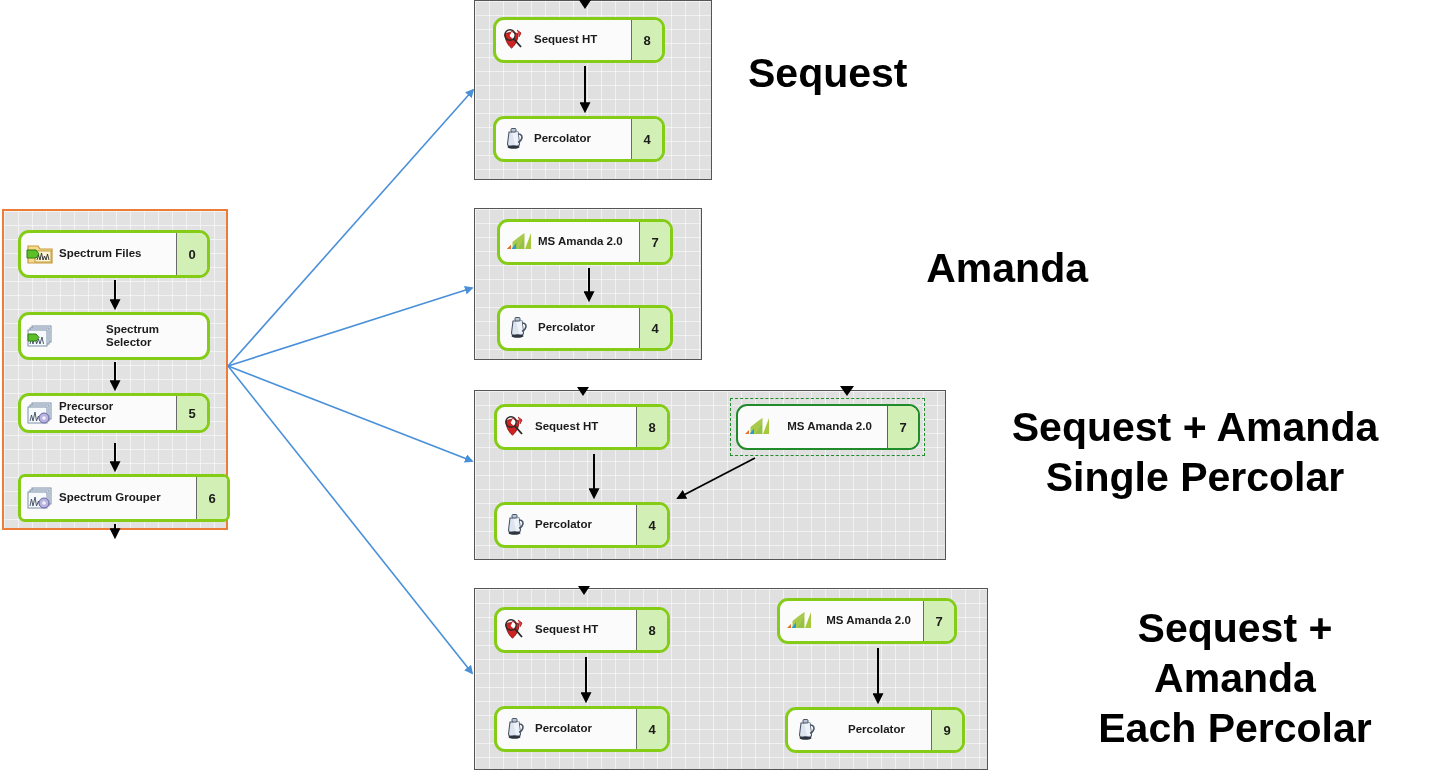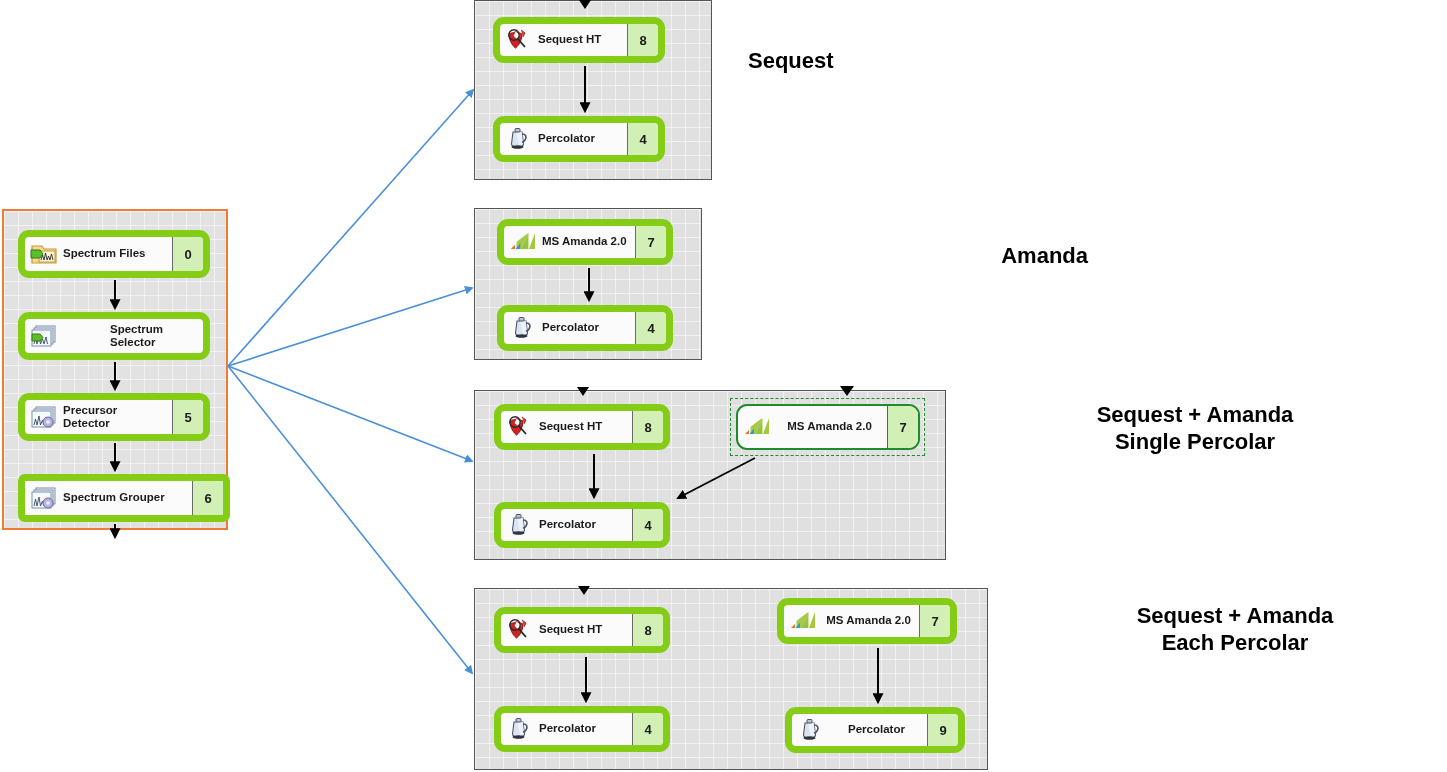--- a/index.html
+++ b/index.html
@@ -27,21 +27,21 @@
       repeating-linear-gradient(to right, rgba(255,255,255,.55) 0 1px, rgba(0,0,0,0) 1px 14px),
       repeating-linear-gradient(to bottom, rgba(255,255,255,.55) 0 1px, rgba(0,0,0,0) 1px 14px),
       #e2e2e2;
   }
 
   
   .node{
     position:absolute;
     display:flex;align-items:stretch;
     background:#fbfbfb;
-    border:7px solid #84cc16;
+    border:3px solid #84cc16;
     border-radius:11px;
     box-sizing:border-box;
     overflow:hidden;
   }
   .node.selected{
     border:2px solid #1f8b2a;
   }
   .node .ico{
     flex:0 0 auto;width:38px;
     display:flex;align-items:center;justify-content:center;
@@ -70,21 +70,21 @@
     box-sizing:border-box;
     pointer-events:none;
   }
 
   
   .ovl{position:absolute;left:0;top:0;width:1447px;height:772px;pointer-events:none;}
 
   
   .caption{
     position:absolute;
-    font-size:22px;font-weight:bold;color:#000;
+    font-size:41px;font-weight:bold;color:#000;
     line-height:1.22;
     text-align:center;
     white-space:pre-line;
   }
 </style>
 </head>
 <body>
 
 <div class="canvas">
 
@@ -112,21 +112,21 @@
         <rect x="2" y="6" width="19" height="16" fill="#f7fafd" stroke="#7d90a8" stroke-width="1"></rect>
         <path d="M4 20l1.5-6 1.5 6 2-9 1.5 9 2-5 1.5 5 2-7 1.5 7" fill="none" stroke="#3a4a5e" stroke-width=".9"></path>
         <path d="M2 10h8l3 3.5-3 3.5H2z" fill="#5cbf2a" stroke="#2f7d12" stroke-width="1"></path>
       </svg>
     </span>
     <span class="lbl">Spectrum
 Selector</span>
     <span class="num">1</span>
   </div>
 
-  <div class="node" style="left:18px;top:393px;width:192px;height:48px;">
+  <div class="node" style="left:18px;top:393px;width:192px;height:40px;">
     <span class="ico">
       <svg width="28" height="24" viewBox="0 0 28 24">
         <rect x="6" y="2" width="19" height="16" fill="#eef3f9" stroke="#7d90a8" stroke-width="1"></rect>
         <rect x="4" y="4" width="19" height="16" fill="#eef3f9" stroke="#7d90a8" stroke-width="1"></rect>
         <rect x="2" y="6" width="19" height="16" fill="#f7fafd" stroke="#7d90a8" stroke-width="1"></rect>
         <path d="M4 20l1.5-6 1.5 6 2-9 1.5 9 2-5 1.5 5" fill="none" stroke="#3a4a5e" stroke-width=".9"></path>
         <circle cx="18" cy="17" r="5" fill="#b9b3e0" stroke="#6d66a8" stroke-width="1"></circle>
         <circle cx="18" cy="17" r="1.8" fill="#f2f1fa"></circle>
       </svg>
     </span>

